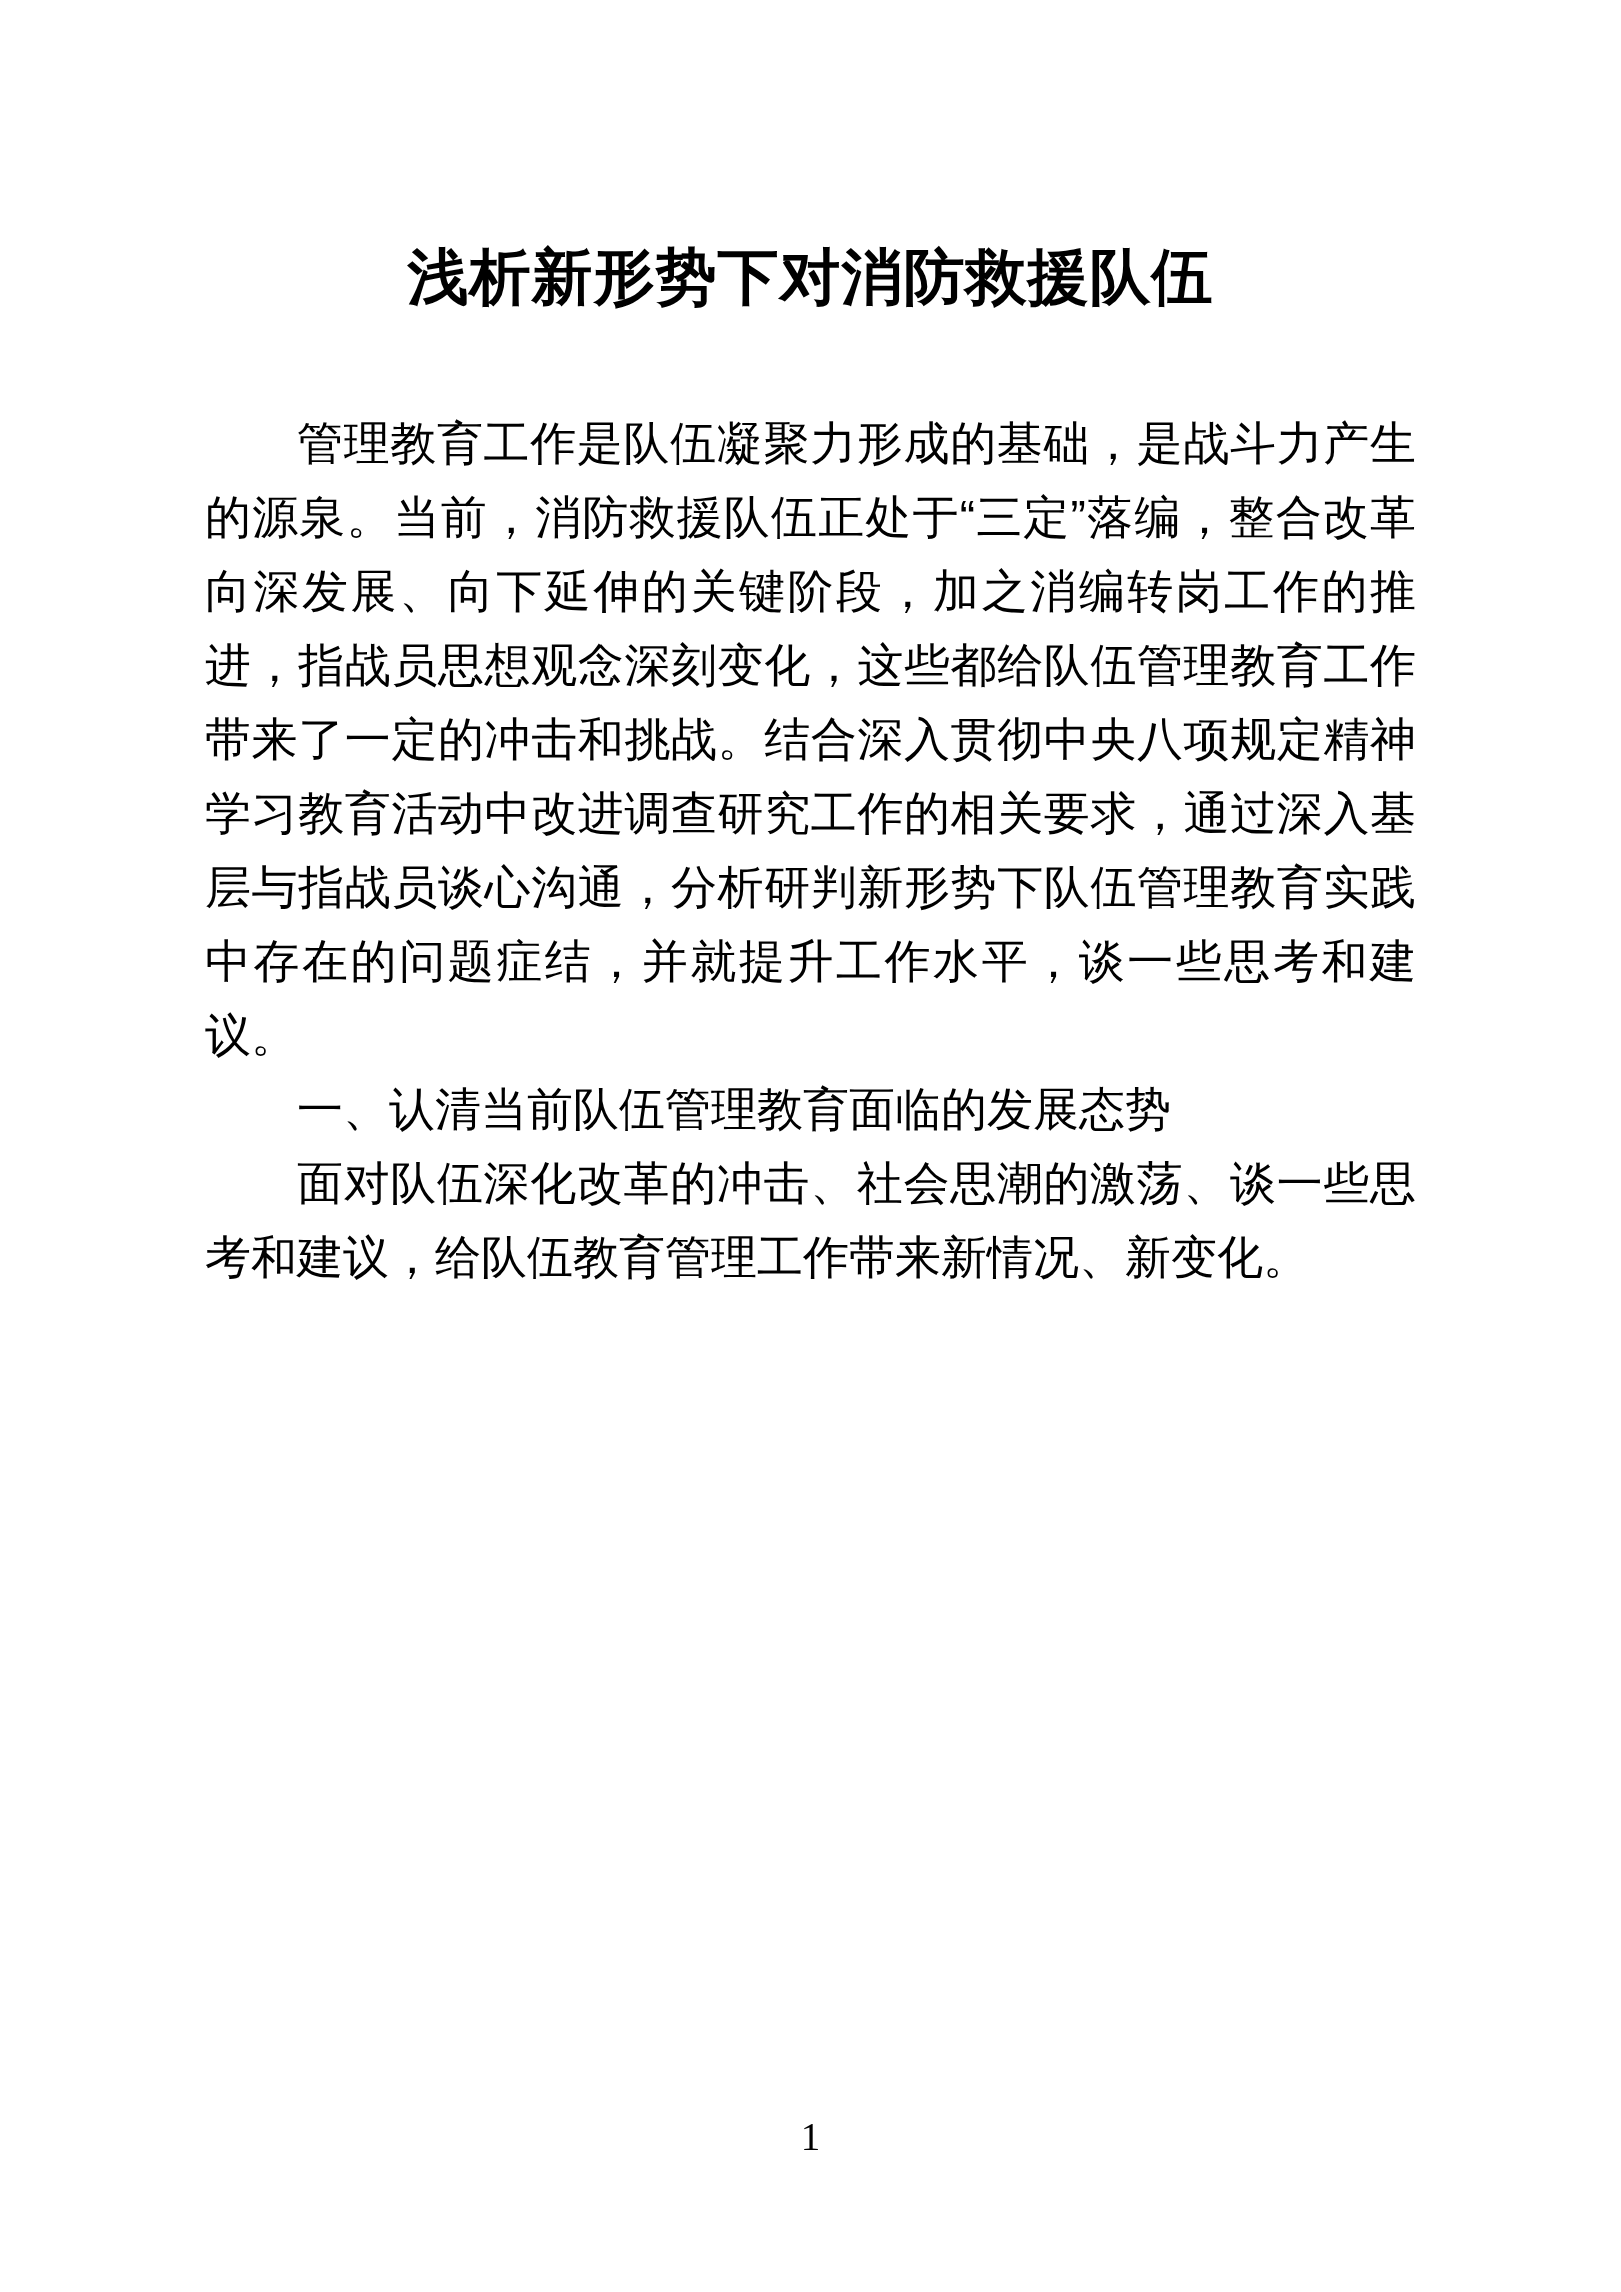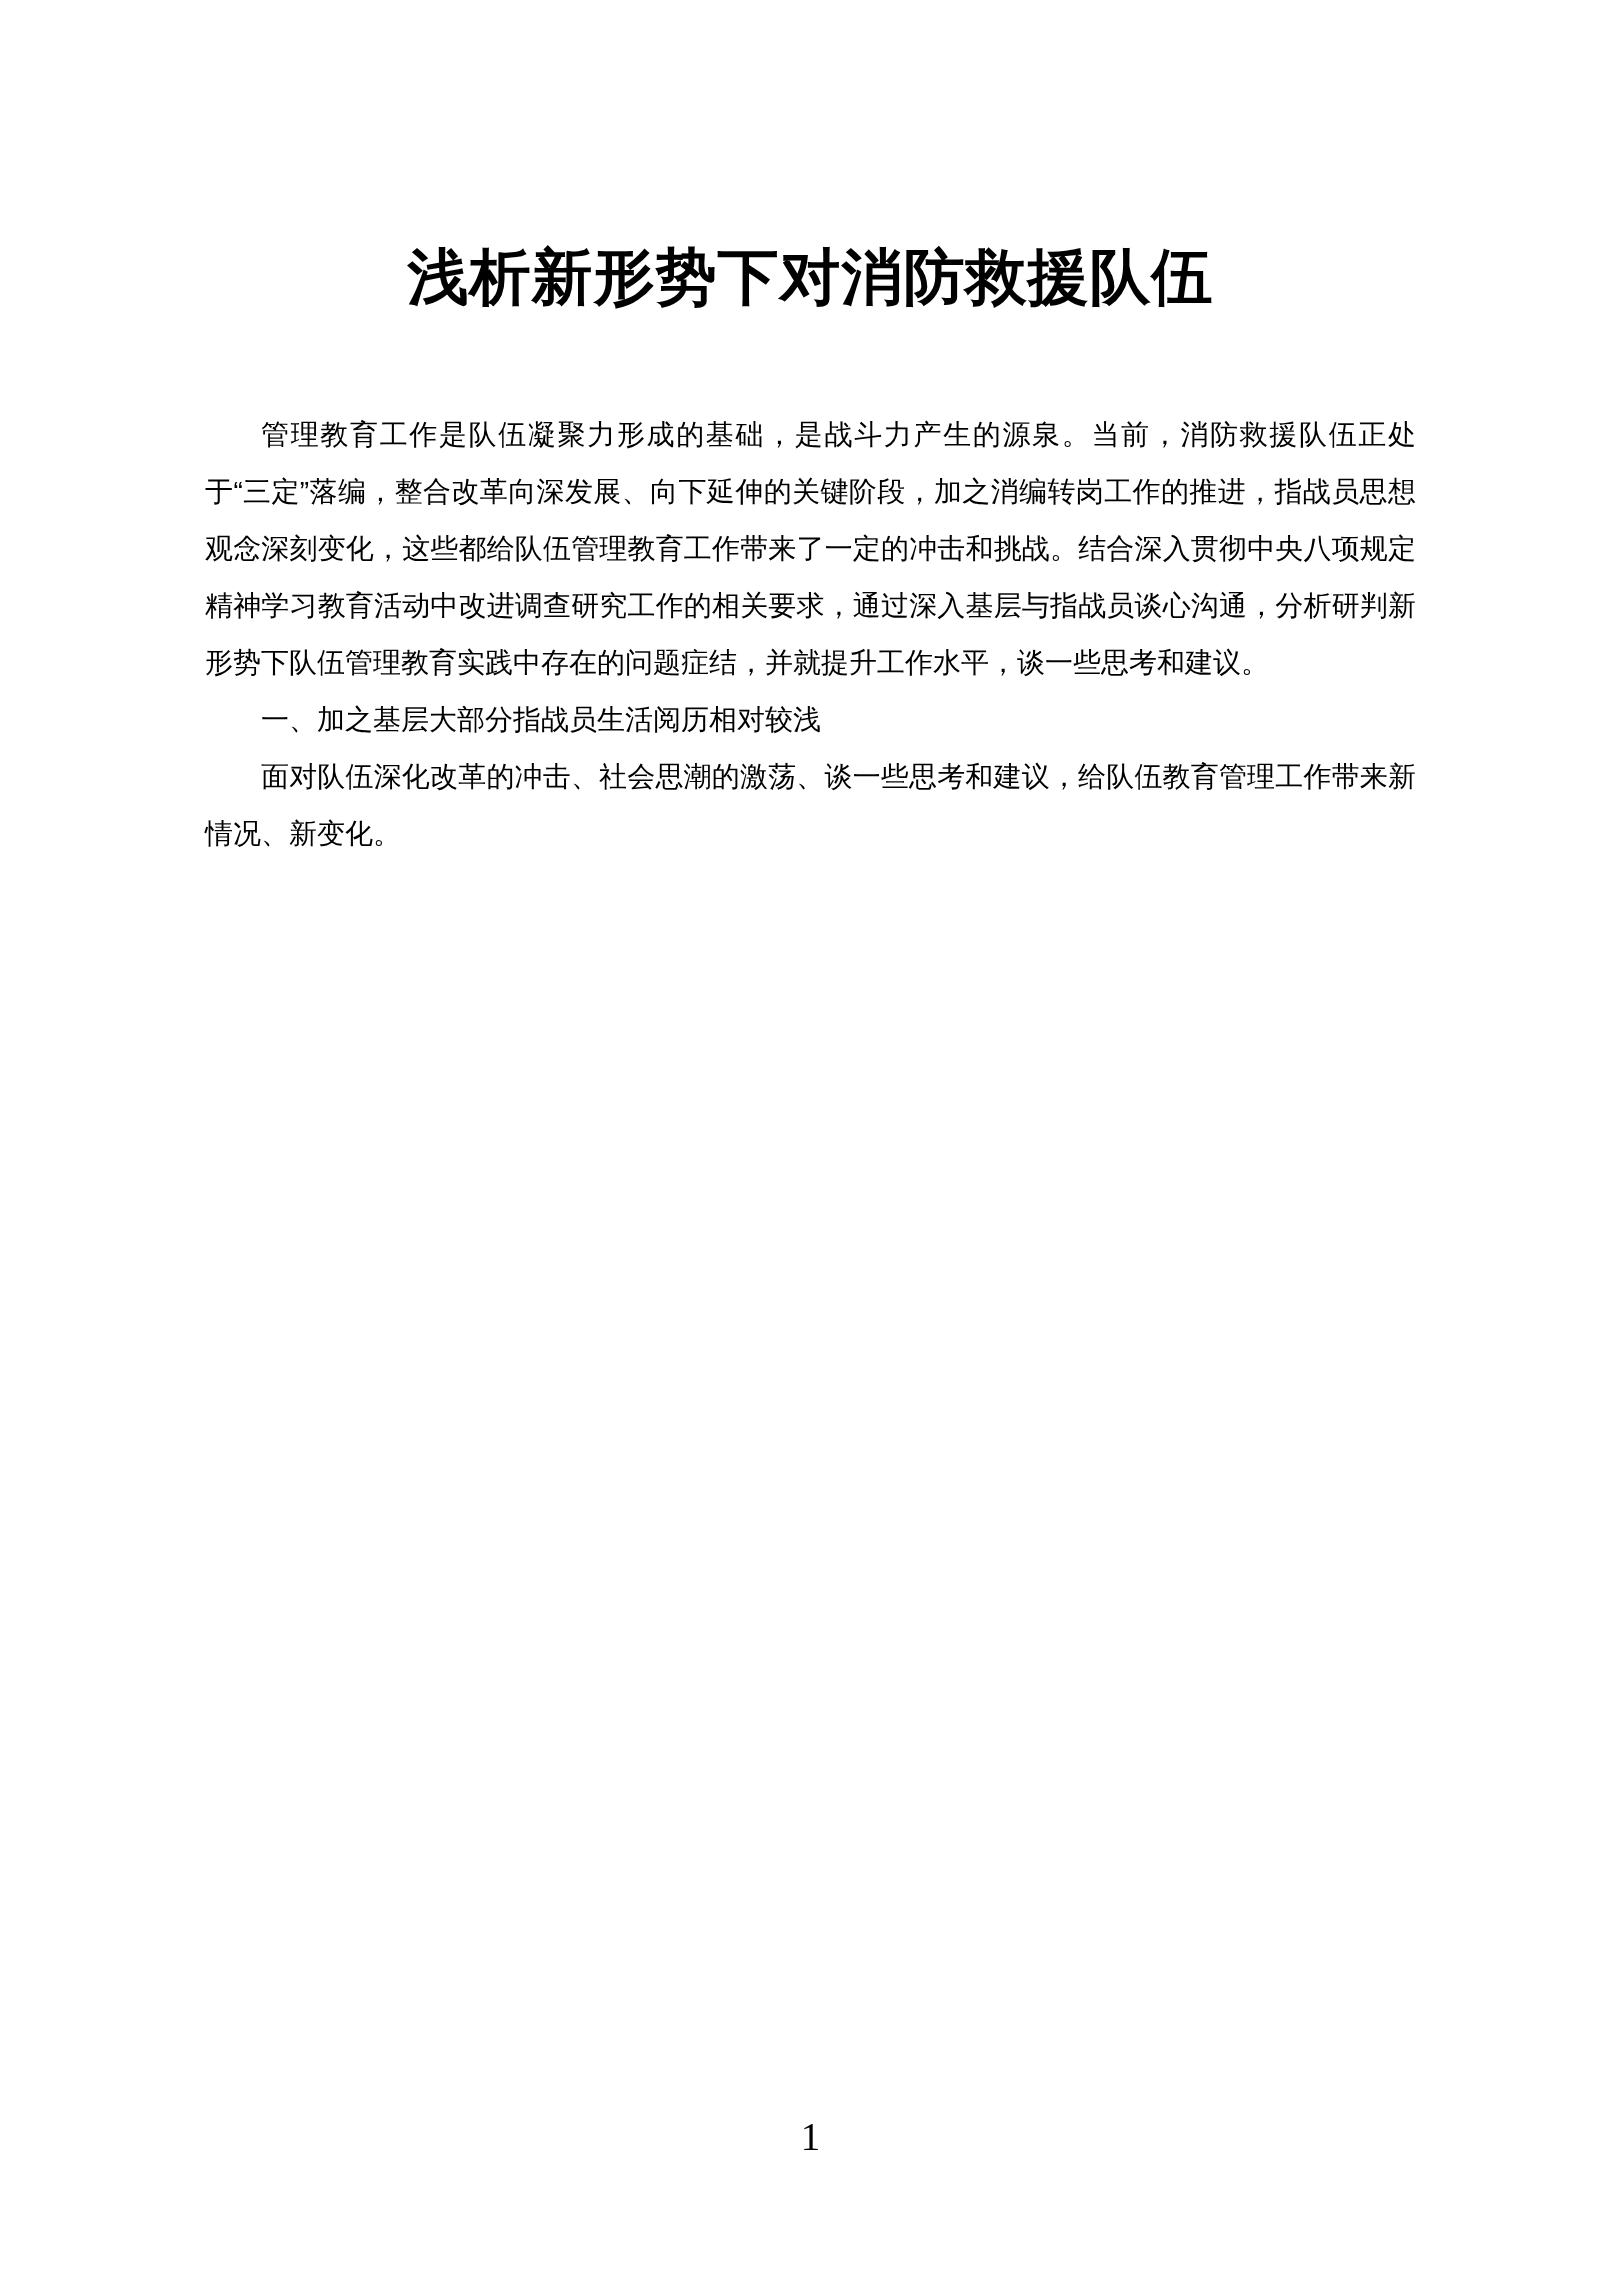--- a/index.html
+++ b/index.html
@@ -20,22 +20,22 @@
     margin: 0 118px;
     padding-top: 235px;
     text-align: center;
     font-size: 61px;
     font-weight: bold;
     line-height: 85px;
     letter-spacing: 1px;
   }
   .doc-body {
     margin: 86px 205px 0 205px;
-    font-size: 28px;
-    line-height: 57px;
+    font-size: 46px;
+    line-height: 74px;
     text-align: justify;
     text-justify: inter-character;
   }
   .doc-body p {
     margin: 0;
     padding: 0;
     text-indent: 2em;
     word-break: break-all;
     overflow-wrap: break-word;
   }
@@ -55,20 +55,20 @@
 <body>
 
 <div class="page">
 
   <div class="doc-title">
     <div>浅析新形势下对消防救援队伍</div>
   </div>
 
   <div class="doc-body">
     <p>管理教育工作是队伍凝聚力形成的基础，是战斗力产生的源泉。当前，消防救援队伍正处于“三定”落编，整合改革向深发展、向下延伸的关键阶段，加之消编转岗工作的推进，指战员思想观念深刻变化，这些都给队伍管理教育工作带来了一定的冲击和挑战。结合深入贯彻中央八项规定精神学习教育活动中改进调查研究工作的相关要求，通过深入基层与指战员谈心沟通，分析研判新形势下队伍管理教育实践中存在的问题症结，并就提升工作水平，谈一些思考和建议。</p>
-    <p>一、加之基层大部分指战员生活阅历相对较浅</p>
+    <p>一、认清当前队伍管理教育面临的发展态势</p>
     <p>面对队伍深化改革的冲击、社会思潮的激荡、谈一些思考和建议，给队伍教育管理工作带来新情况、新变化。</p>
   </div>
 
   <div class="page-number">1</div>
 
 </div>
 
 
 </body></html>

